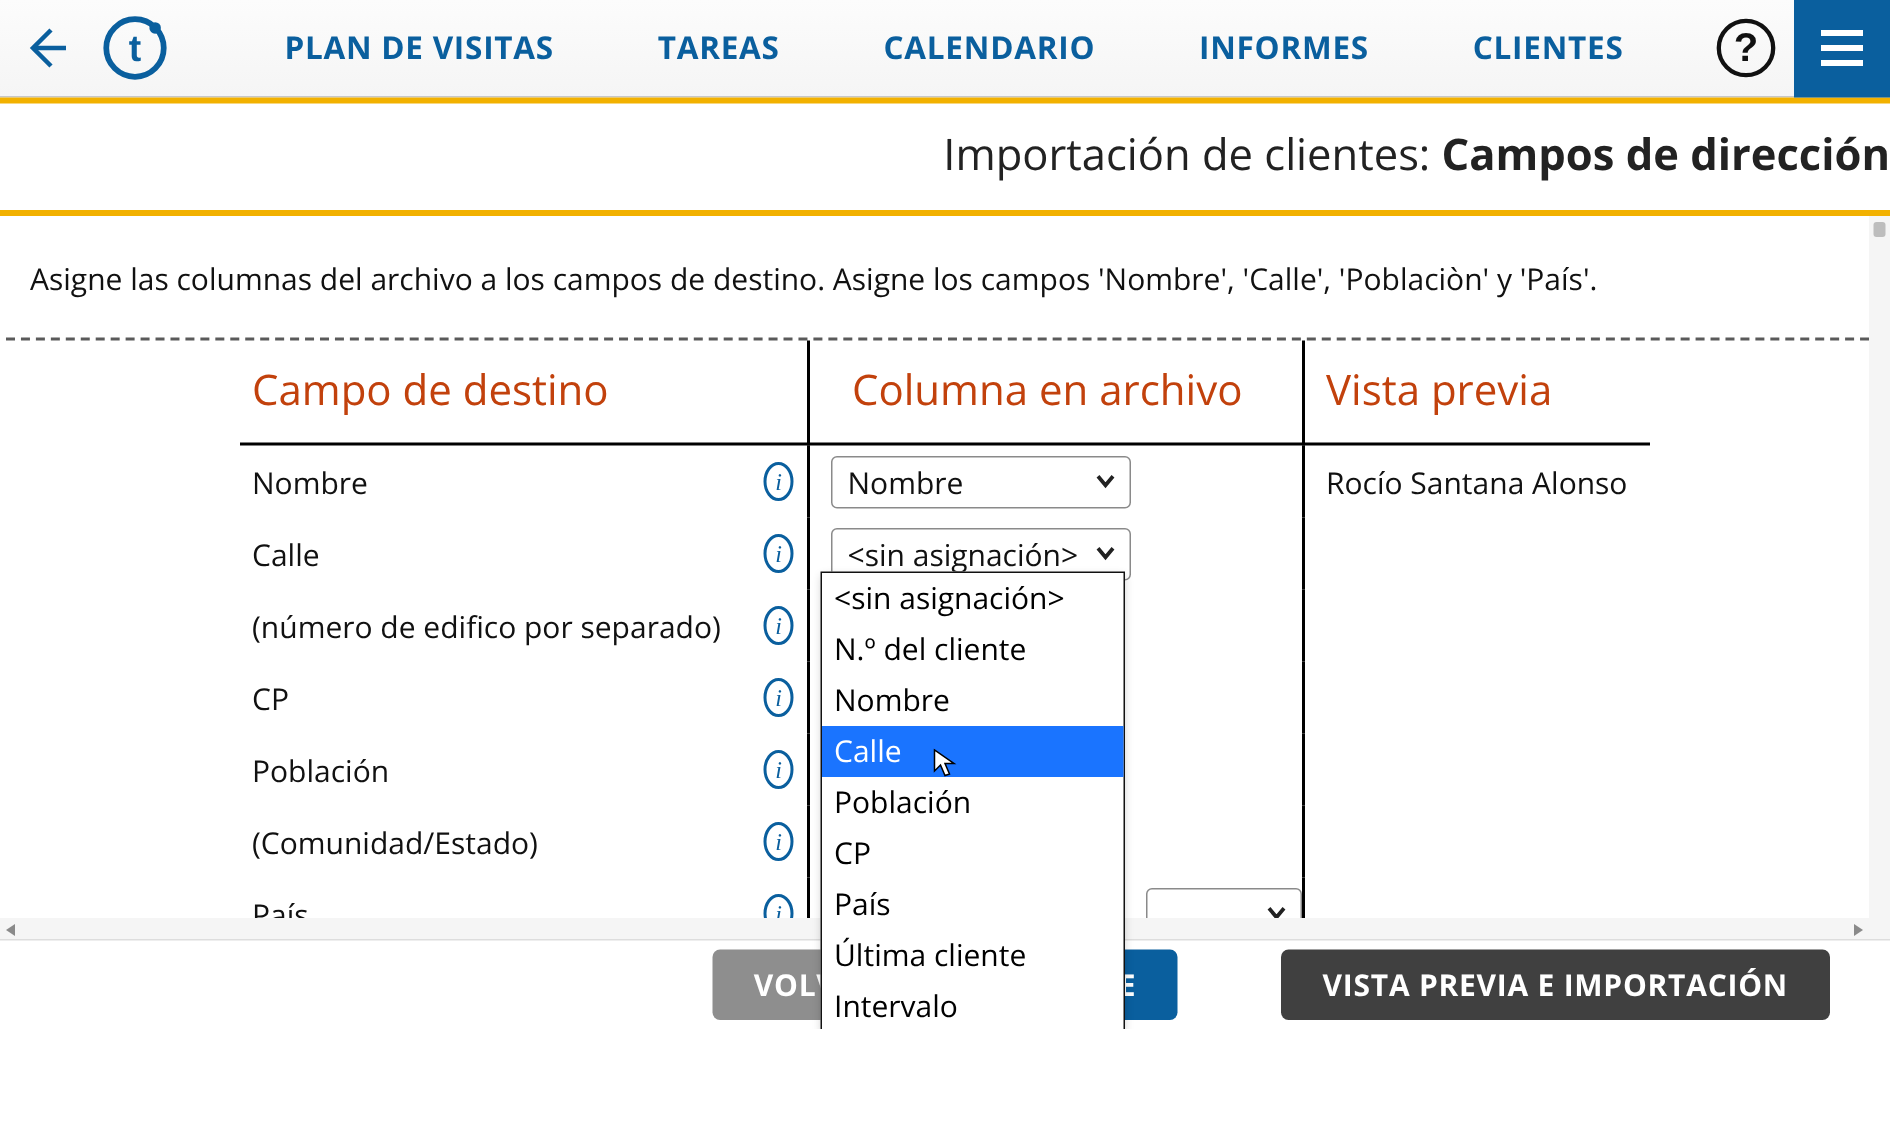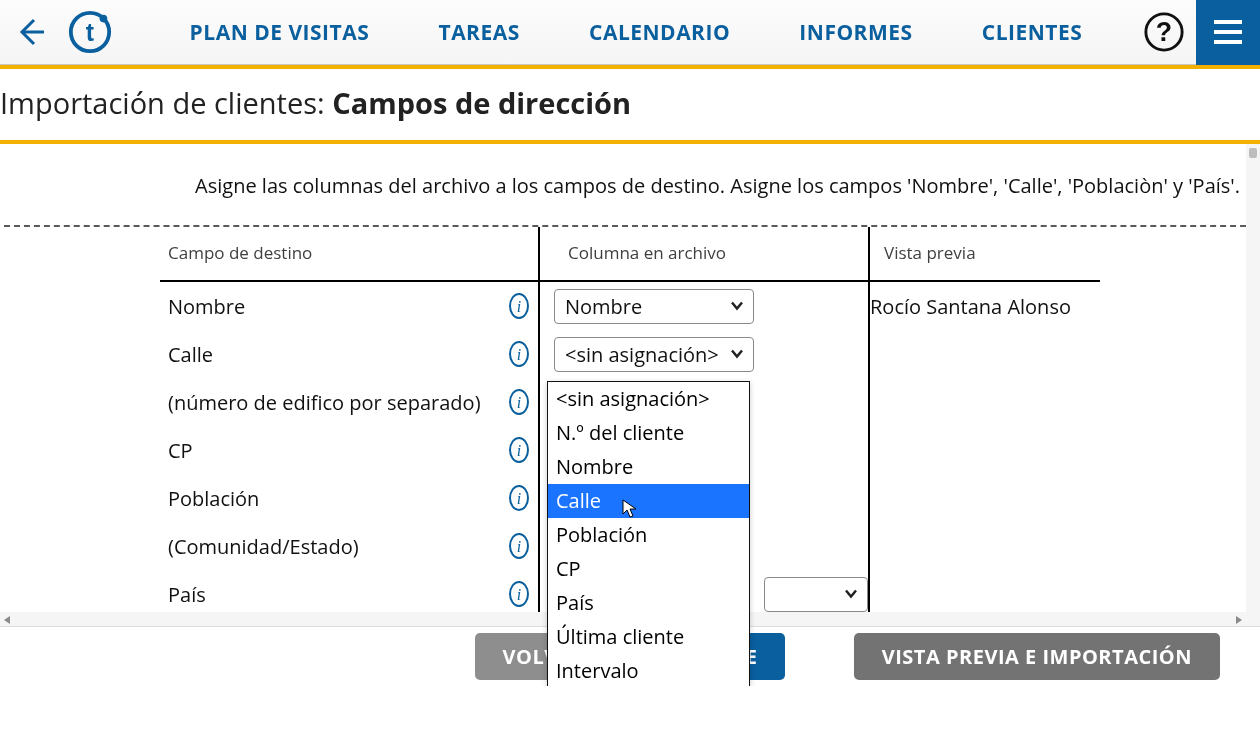--- a/index.html
+++ b/index.html
@@ -77,57 +77,57 @@
     justify-content: center;
     cursor: pointer;
   }
   .hamburger svg { width: 36px; height: 36px; stroke: #fff; stroke-width: 4; }
 
   
   .page-title-wrap {
     border-top: 4px solid #f2b100;
     border-bottom: 4px solid #f2b100;
     padding: 14px 0 18px;
-    text-align: left;
+    text-align: right;
   }
   .page-title {
     font-size: 29px;
     color: #222;
     font-weight: 400;
   }
   .page-title .bold { font-weight: 700; }
 
   
   .body-area {
     position: relative;
     height: 542px;
     overflow: hidden;
   }
   .instructions {
-    text-align: right;
+    text-align: left;
     font-size: 20px;
     color: #111;
     padding: 28px 20px 26px;
   }
   .dashed-sep {
     border: none;
     border-top: 2px dashed #5a5a5a;
     margin: 0 4px;
   }
 
   
   .mapping {
     display: grid;
     grid-template-columns: 380px 330px 1fr;
     margin: 0 0 0 160px;
     width: 940px;
   }
   .hdr {
-    font-size: 17px;
-    color: #404040;
+    font-size: 28px;
+    color: #c2410c;
     padding: 14px 0 16px 8px;
     border-bottom: 2px solid #000;
     font-weight: 400;
   }
   .hdr.col1 { border-right: 2px solid #000; }
   .hdr.col2 { border-right: 2px solid #000; padding-left: 28px; }
   .hdr.col3 { padding-left: 14px; }
 
   .cell {
     display: flex;
@@ -138,21 +138,21 @@
   }
   .cell.col1 {
     border-right: 2px solid #000;
     padding-left: 8px;
     position: relative;
   }
   .cell.col2 {
     border-right: 2px solid #000;
     padding-left: 14px;
   }
-  .cell.col3 { }
+  .cell.col3 { padding-left: 14px; }
 
   .info-icon {
     position: absolute;
     right: 8px;
     top: 50%;
     transform: translateY(-50%);
     width: 22px; height: 29px;
     cursor: pointer;
   }
   .info-icon svg { width: 22px; height: 29px; }
@@ -228,21 +228,21 @@
     font-weight: 700;
     letter-spacing: 0.5px;
     padding: 10px 28px;
     border-radius: 5px;
     color: #fff;
     cursor: pointer;
     white-space: nowrap;
   }
   .btn.gray { background: #8e8e8e; }
   .btn.blue1 { background: #0a5f9e; }
-  .btn.blue2 { background: #737373; position: absolute; right: 40px; }
+  .btn.blue2 { background: #404040; position: absolute; right: 40px; }
 
   
   .hscroll {
     position: absolute;
     left: 0; right: 14px;
     bottom: 60px;
     height: 14px;
     background: #f5f5f5;
   }
   .vscroll {

